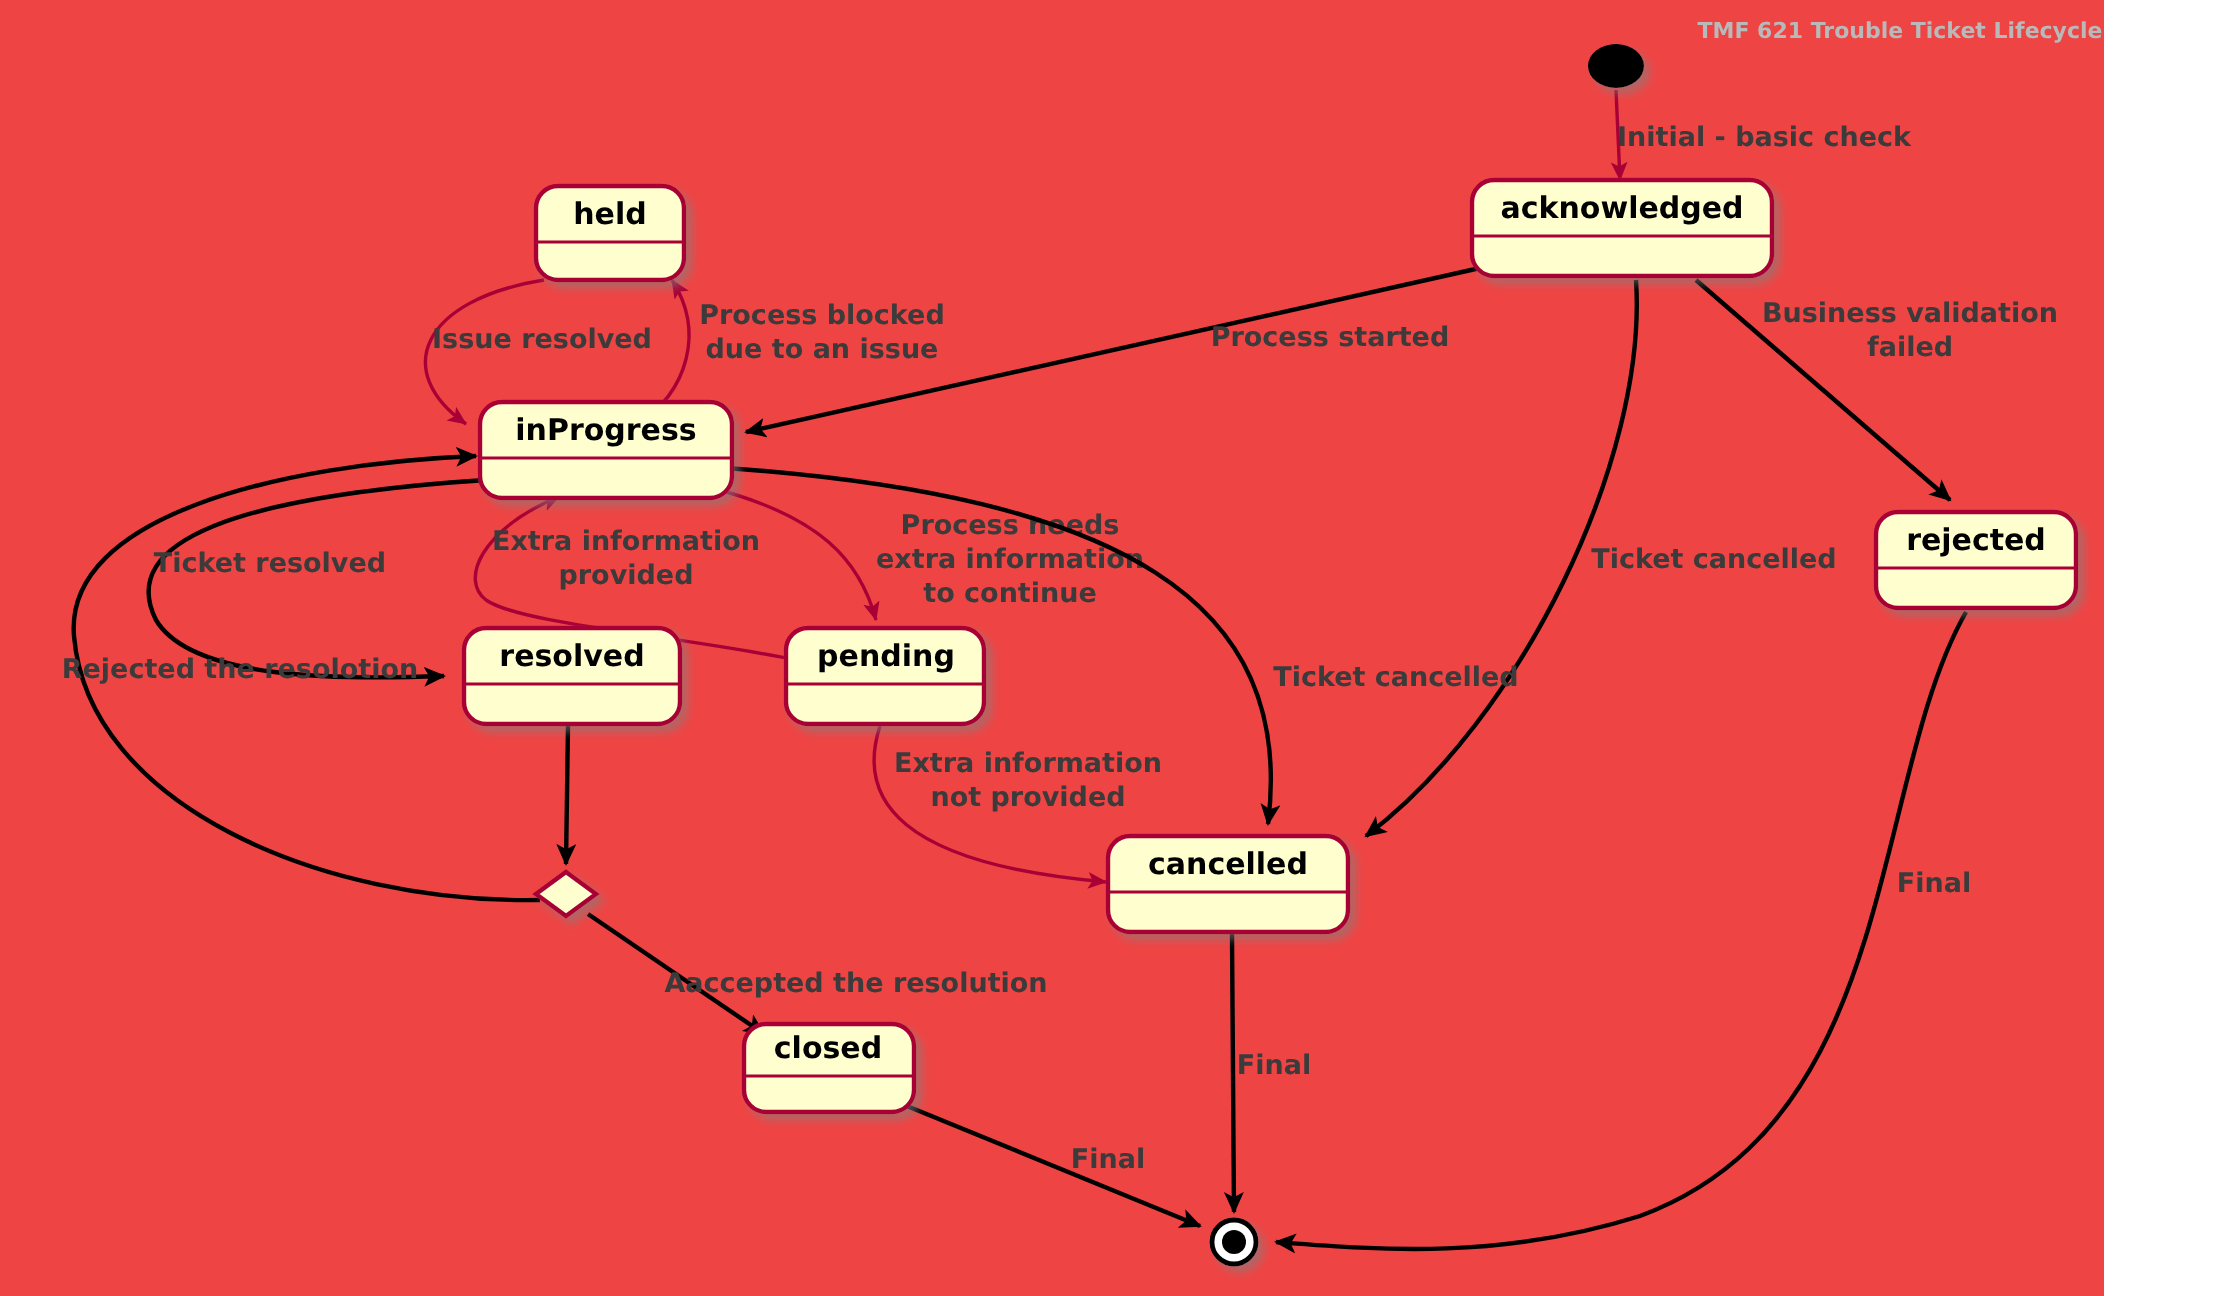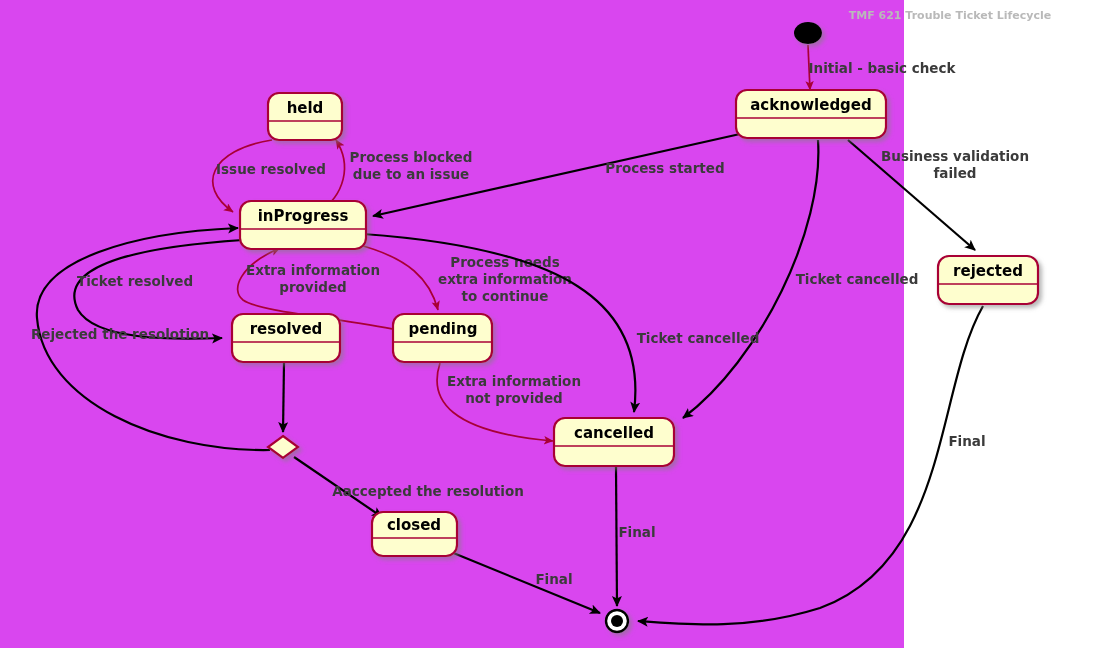--- a/index.html
+++ b/index.html
@@ -1,18 +1,18 @@
 <!DOCTYPE html>
 <html><head>
 <meta charset="utf-8">
 <style>
   html,body{margin:0;padding:0;background:#ffffff;}
   body{width:1108px;height:648px;overflow:hidden;
        font-family:"DejaVu Sans","Liberation Sans",sans-serif;}
-  #diagram-root{position:relative;width:904px;height:648px;background:#d946ef;}
+  #diagram-root{position:relative;width:1052px;height:648px;background:#ef4444;}
   svg{display:block;}
   .edge{fill:none;stroke:#000000;stroke-width:2.2;}
   .edge-pink{fill:none;stroke:#A80036;stroke-width:1.7;}
   .state-rect{fill:#FEFECE;stroke:#A80036;stroke-width:2.2;}
   .state-sep{stroke:#A80036;stroke-width:1.6;}
   .state-label{font-size:15px;fill:#000000;font-weight:700;
                text-anchor:middle;dominant-baseline:middle;
                font-family:"DejaVu Sans","Liberation Sans",sans-serif;}
   .edge-label{font-size:13.5px;fill:#3b3b3b;font-weight:700;
               text-anchor:middle;

